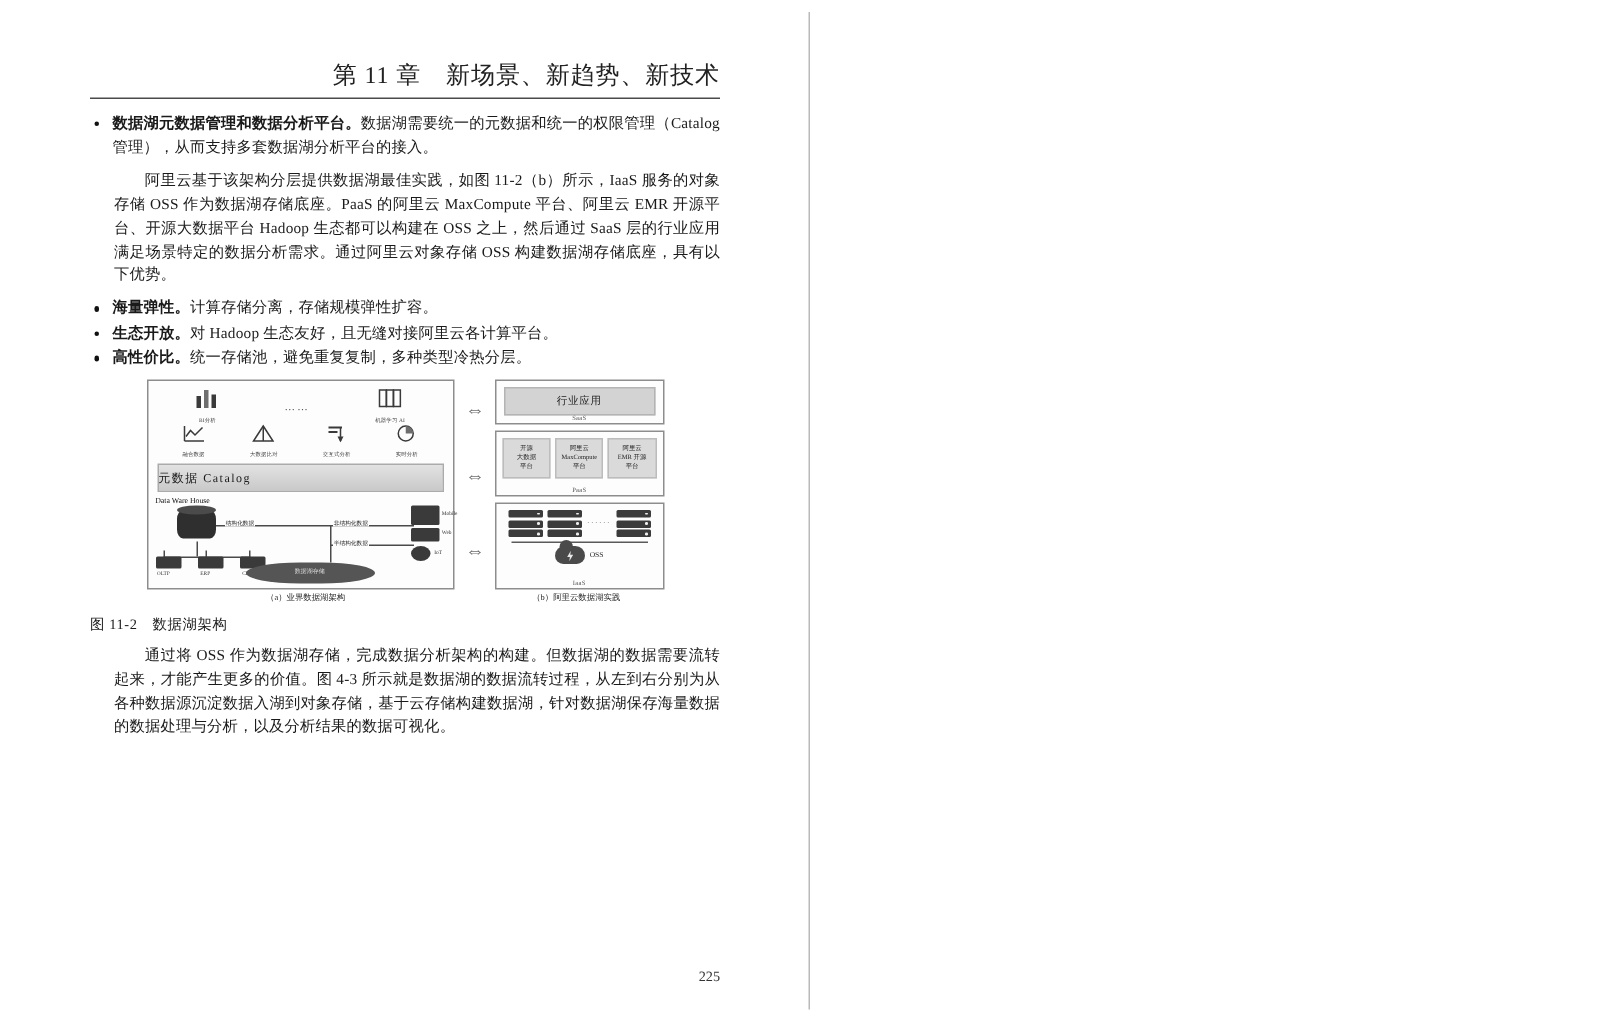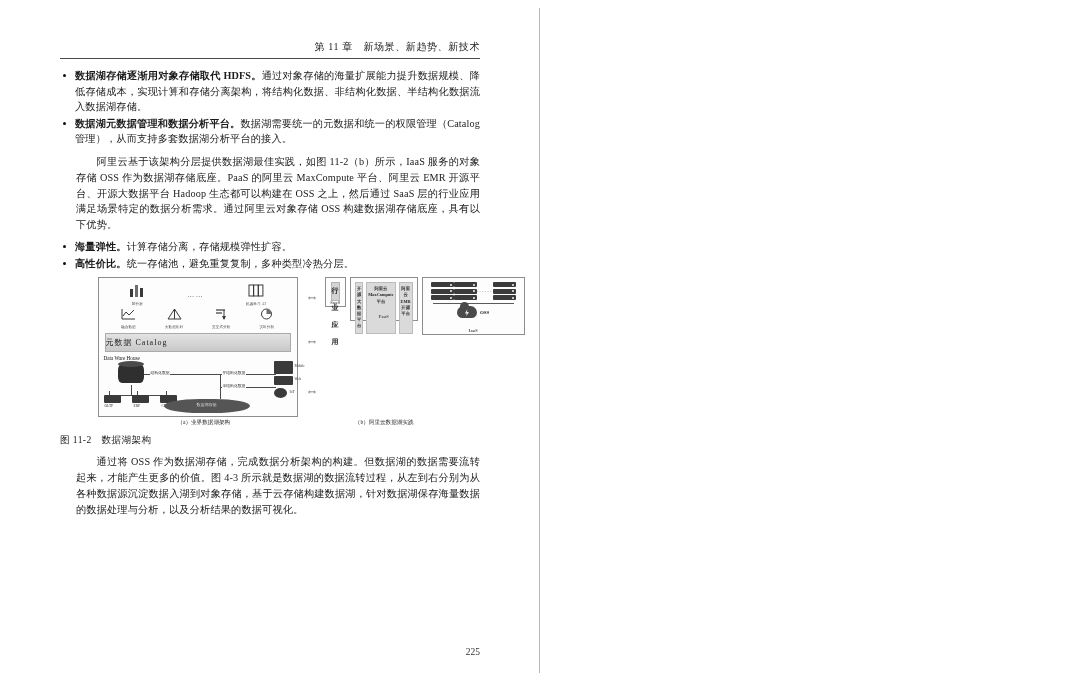--- a/index.html
+++ b/index.html
@@ -14,21 +14,21 @@
   .gutter{
     position:absolute;left:539px;top:8px;width:1px;height:665px;
     background:#b9b9b9;
   }
   .page{position:relative;width:540px;height:681px;box-sizing:border-box;}
   .page-inner{position:absolute;}
   
   .lp .page-inner{left:60px;top:40px;width:420px;}
   .rp{}
   .runhead{
-    font-size:10px;letter-spacing:.6px;color:#222;
+    font-size:16px;letter-spacing:.6px;color:#222;
     padding-bottom:4px;
   }
   .runhead.right{text-align:right;}
   .rule{height:1px;background:#4a4a4a;margin-bottom:9px;}
   .bullets{margin:0;padding:0;list-style:none;}
   .bullets li{
     position:relative;padding-left:15px;margin-bottom:1px;
     font-size:10.2px;line-height:15.6px;text-align:justify;
     letter-spacing:.15px;
   }
@@ -54,21 +54,21 @@
     position:relative;width:345px;height:140px;margin:6px auto 0 auto;
     display:flex;gap:6px;
   }
   .f2-left{
     position:relative;width:215px;height:140px;
     border:1px solid #8d8d8d;background:#fdfdfd;
     box-sizing:border-box;
   }
   .f2-right{
     position:relative;width:118px;height:140px;
-    display:flex;gap:4px;font-weight:bold;
+    display:flex;flex-direction:column;gap:4px;
   }
   .arrcol{
     width:16px;height:140px;position:relative;
   }
   .darrow{
     position:absolute;left:0;width:16px;height:11px;
     color:#6e6e6e;font-size:13px;line-height:11px;text-align:center;
   }
   .tier{
     border:1px solid #8d8d8d;background:#fdfdfd;box-sizing:border-box;
@@ -171,32 +171,32 @@
 
   <div class="gutter"></div>
 
   <div class="page lp">
     <div class="page-inner">
       <div class="runhead right">第 11 章　新场景、新趋势、新技术</div>
       <div class="rule"></div>
 
       <ul class="bullets">
         <li>
-          <b>数据湖存储逐渐用对象存储取代 HDFS。</b><span>通过对象存储的海量扩展能力提升数据规模、降低存储成本，实现计算和存储分离架构，将结构化数据、非结构化数据、半结构化数据流入数据湖存储。</span>
-        </li>
-        <li>
           <b>数据湖元数据管理和数据分析平台。</b><span>数据湖需要统一的元数据和统一的权限管理（Catalog 管理），从而支持多套数据湖分析平台的接入。</span>
         </li>
       </ul>
 
       <p class="para">阿里云基于该架构分层提供数据湖最佳实践，如图 11-2（b）所示，IaaS 服务的对象存储 OSS 作为数据湖存储底座。PaaS 的阿里云 MaxCompute 平台、阿里云 EMR 开源平台、开源大数据平台 Hadoop 生态都可以构建在 OSS 之上，然后通过 SaaS 层的行业应用满足场景特定的数据分析需求。通过阿里云对象存储 OSS 构建数据湖存储底座，具有以下优势。</p>
 
       <ul class="bullets">
         <li>
           <b>海量弹性。</b><span>计算存储分离，存储规模弹性扩容。</span>
+        </li>
+        <li>
+          <b>生态开放。</b><span>对 Hadoop 生态友好，且无缝对接阿里云各计算平台。</span>
         </li>
         <li>
           <b>高性价比。</b><span>统一存储池，避免重复复制，多种类型冷热分层。</span>
         </li>
       </ul>
 
       <div class="fig2">
 
         <div class="f2-left">
           <div class="apps-row1">

